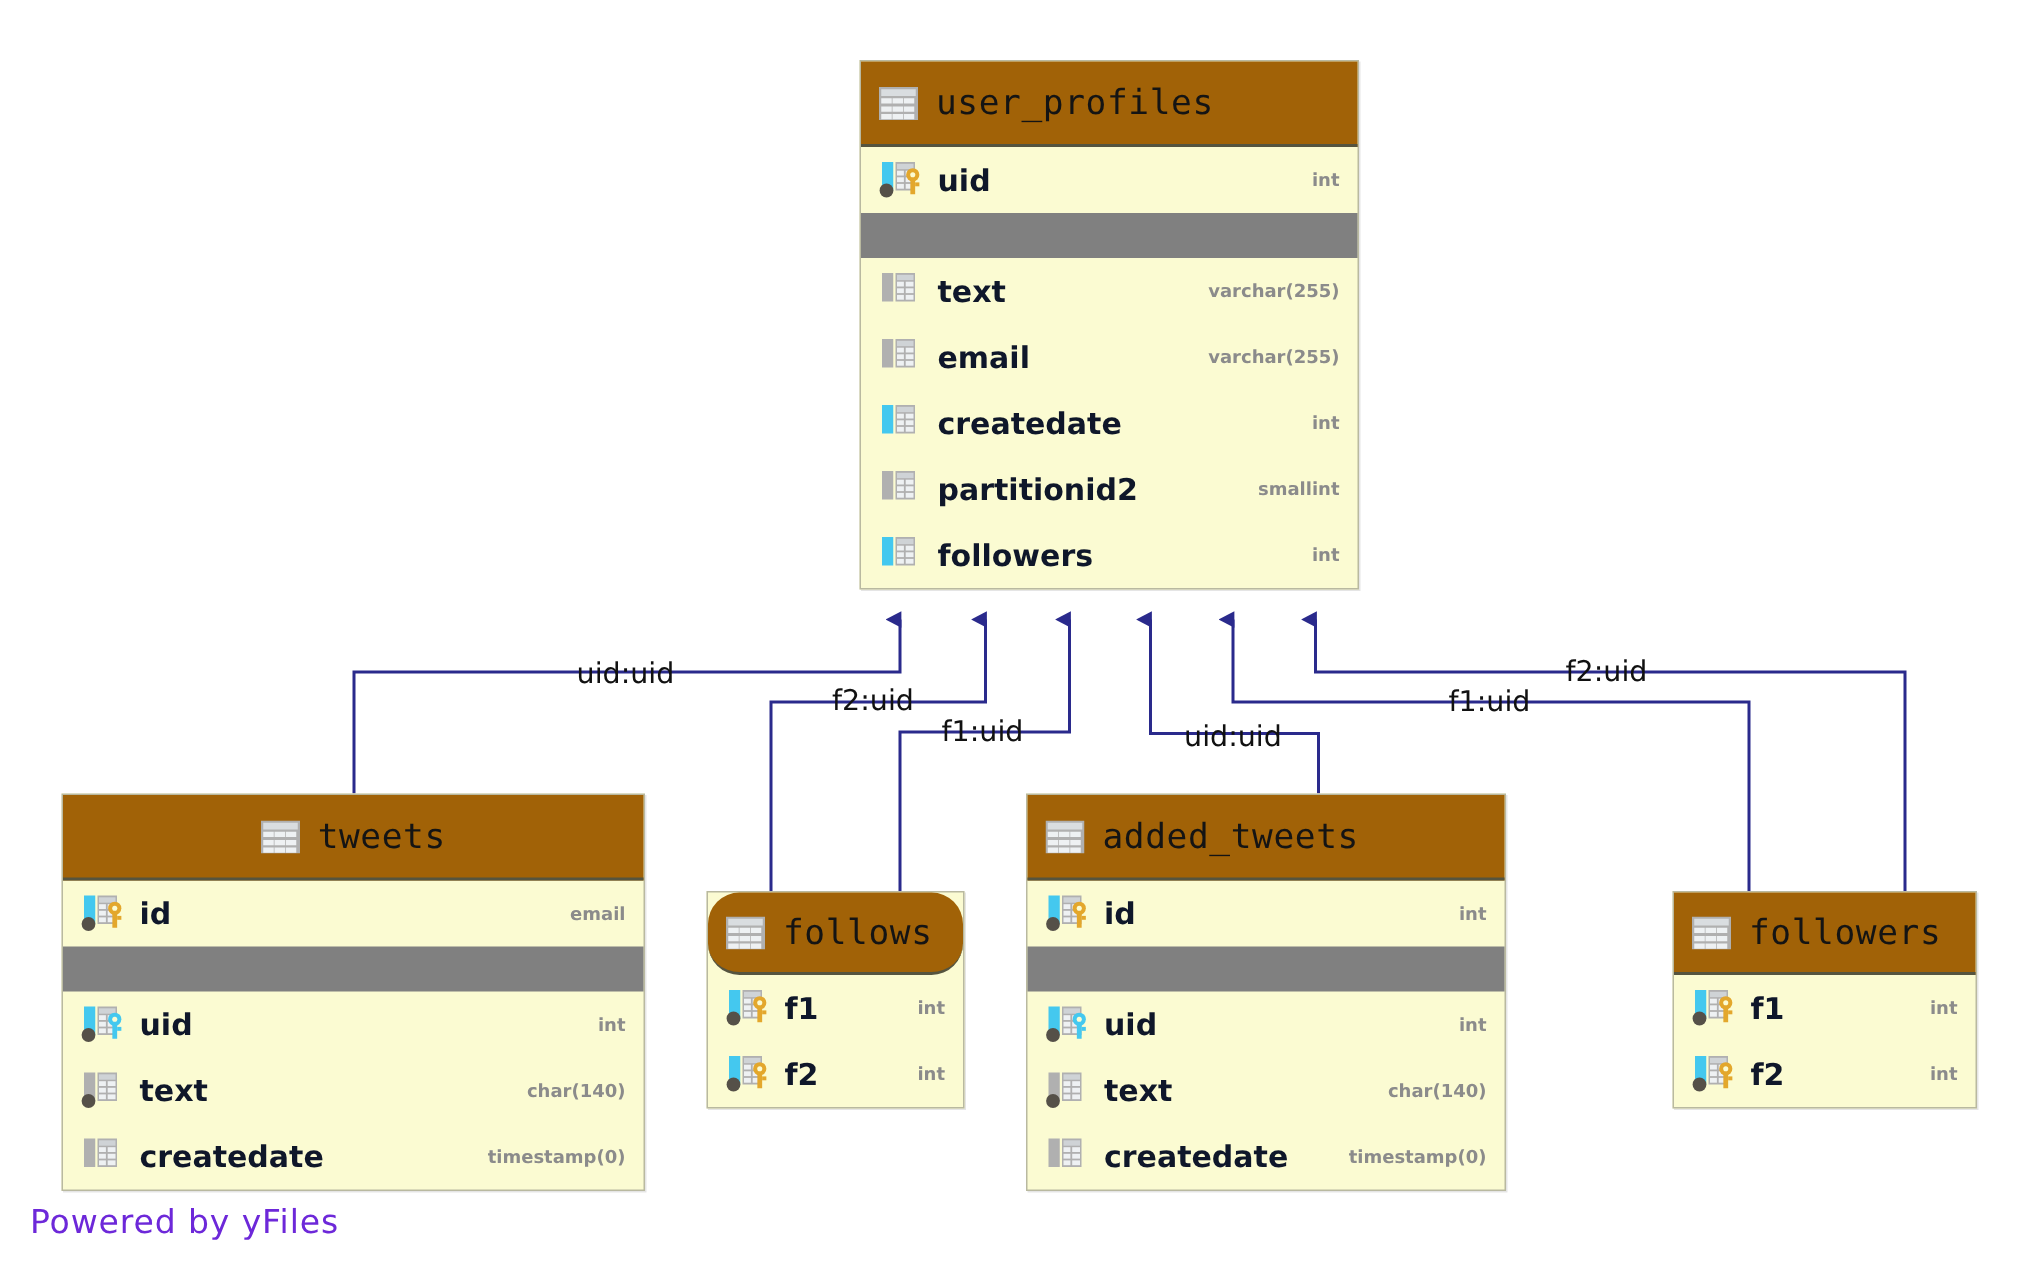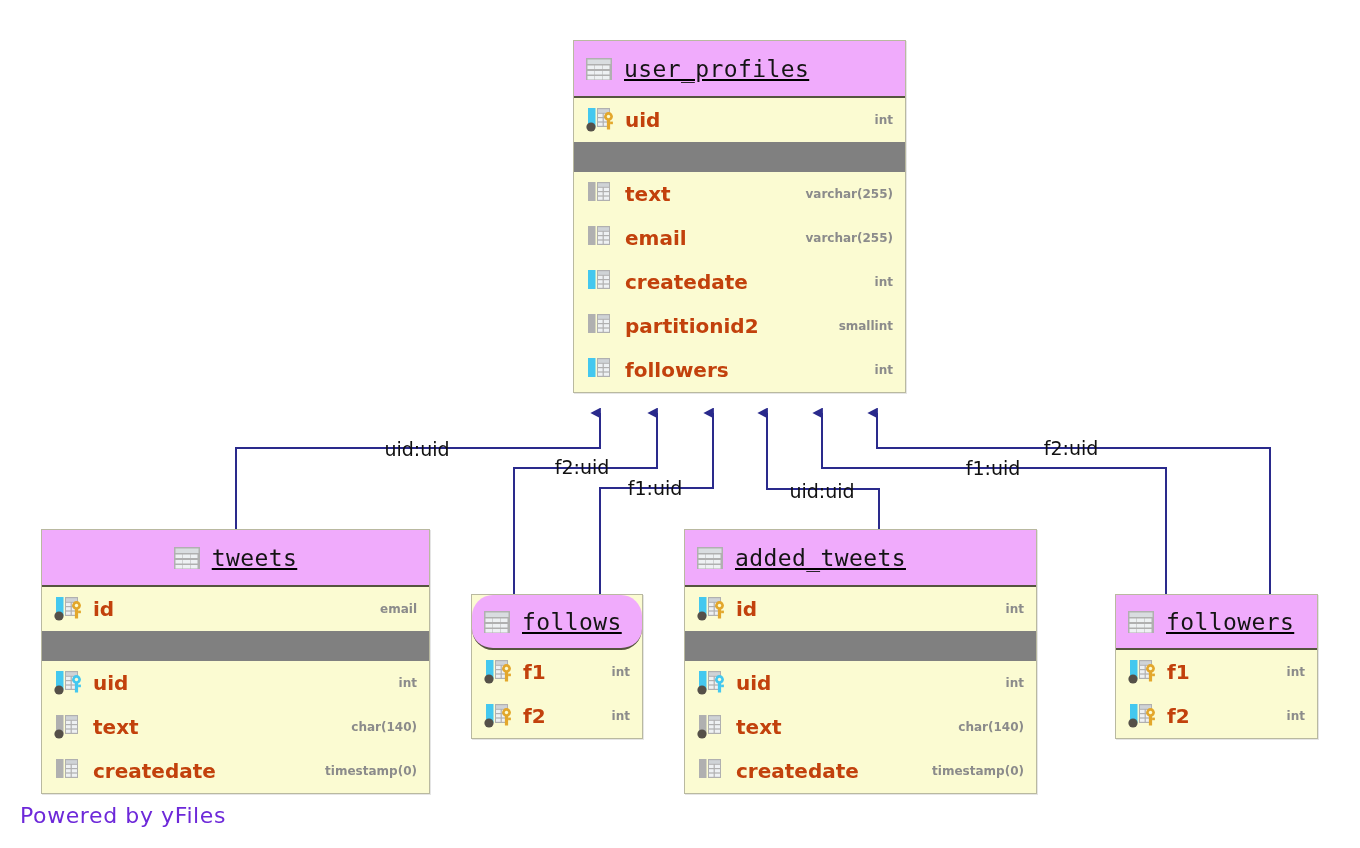--- a/index.html
+++ b/index.html
@@ -32,28 +32,27 @@
 
   
   .entity {
     position: absolute;
     box-sizing: border-box;
     background: #fbfbd2;
     border: 1px solid #b9b9a0;
     box-shadow: 1px 1px 0 rgba(0,0,0,0.10);
   }
   .entity-header {
-    background: #f0abfc;
+    background: #a16207;
     border-bottom: 2px solid #55543f;
     box-sizing: border-box;
     display: flex;
     align-items: center;
     padding: 0 12px;
     gap: 12px;
-    text-decoration: underline;
   }
   .entity-title {
     font-family: "DejaVu Sans Mono", monospace;
     font-size: 23px;
     color: #141414;
     letter-spacing: 0.4px;
     white-space: nowrap;
   }
 
   .attr-row {
@@ -61,21 +60,21 @@
     display: flex;
     align-items: center;
     padding: 0 12px;
     gap: 9px;
     height: 44px;
   }
   .attr-name {
     font-family: "DejaVu Sans", sans-serif;
     font-size: 20px;
     font-weight: bold;
-    color: #c2410c;
+    color: #0f172a;
     white-space: nowrap;
   }
   .attr-type {
     font-family: "DejaVu Sans", sans-serif;
     font-size: 12px;
     color: #8b8b8b;
     white-space: nowrap;
     margin-left: auto;
     padding-left: 14px;
     font-weight: bold;
@@ -395,21 +394,21 @@
             <rect x="20.9" y="11.5" width="3.2" height="11"></rect>
             <rect x="24.1" y="14.6" width="2.8" height="2.6"></rect>
             <circle cx="22.5" cy="9.5" r="1.7" fill="#fbfbd2"></circle>
           </g>
           <circle cx="5" cy="20" r="4.6" fill="#555048"></circle>
         </svg>
         <span class="attr-name">f2</span>
         <span class="attr-type">int</span>
       </div>
     </div>
-    <div class="entity" style="left: 684px; top: 529px; width: 353px;">
+    <div class="entity" style="left: 684px; top: 529px; width: 320px;">
       <div class="entity-header" style="height: 57px;">
         <svg width="26" height="22" viewBox="0 0 26 22" class="ico">
           <rect x="0" y="0" width="26" height="22" fill="#b0b0b0"></rect>
           <rect x="1.5" y="1.5" width="23" height="4.5" fill="#d9dde0"></rect>
           <rect x="1.5" y="7.5" width="7" height="3.5" fill="#eef1f3"></rect>
           <rect x="9" y="7.5" width="7" height="3.5" fill="#eef1f3"></rect>
           <rect x="16.5" y="7.5" width="7" height="3.5" fill="#eef1f3"></rect>
           <rect x="1.5" y="13" width="7" height="3.5" fill="#eef1f3"></rect>
           <rect x="9" y="13" width="7" height="3.5" fill="#eef1f3"></rect>
           <rect x="16.5" y="13" width="7" height="3.5" fill="#eef1f3"></rect>

